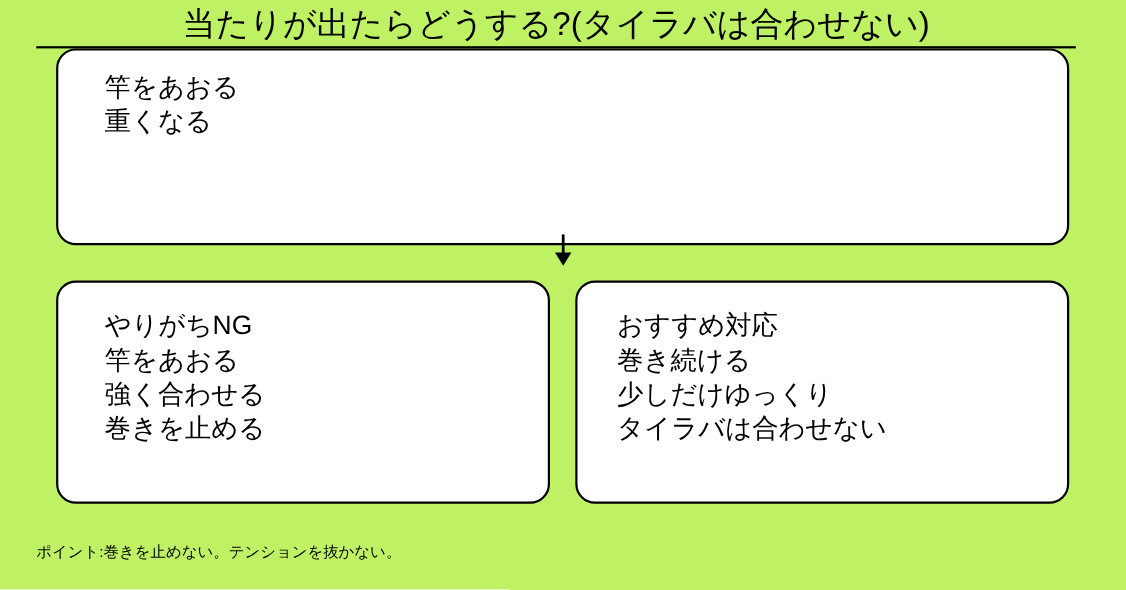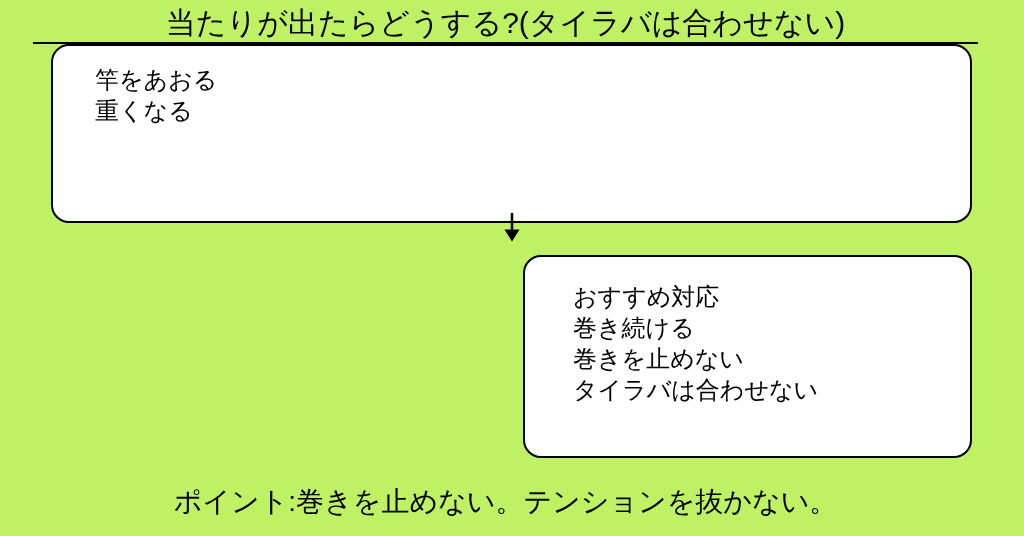--- a/index.html
+++ b/index.html
@@ -50,60 +50,65 @@
     top: 255px;
     width: 449px;
     height: 203px;
     padding: 24px 0 0 42px;
   }
   .box-right {
     left: 523px;
     top: 255px;
     width: 449px;
     height: 203px;
-    padding: 24px 0 0 48px;
+    padding: 24px 0 0 36px;
   }
   .arrow {
     position: absolute;
     left: 499px;
     top: 213px;
     width: 26px;
     height: 29px;
   }
   .footer {
     position: absolute;
     left: 33px;
     top: 488px;
     width: 945px;
-    font-size: 28px;
+    font-size: 14px;
     line-height: 27px;
-    text-align: center;
     white-space: nowrap;
   }
 </style>
 </head>
 <body>
 
 <div class="slide">
 
   <div class="title">当たりが出たらどうする?(タイラバは合わせない)</div>
 
   <div class="box box-top">
     <div>竿をあおる</div>
     <div>重くなる</div>
   </div>
 
   <svg class="arrow" viewBox="0 0 26 29" aria-hidden="true">
     <line x1="13" y1="0" x2="13" y2="18" stroke="#000000" stroke-width="2.5"></line>
     <polygon points="5.5,16.5 20.5,16.5 13,28.5" fill="#000000"></polygon>
   </svg>
 
+  <div class="box box-left">
+    <div>やりがちNG</div>
+    <div>竿をあおる</div>
+    <div>強く合わせる</div>
+    <div>巻きを止める</div>
+  </div>
 
   <div class="box box-right">
     <div>おすすめ対応</div>
     <div>巻き続ける</div>
-    <div>巻きを止めない</div>
+    <div>少しだけゆっくり</div>
     <div>タイラバは合わせない</div>
   </div>
 
   <div class="footer">ポイント:巻きを止めない。テンションを抜かない。</div>
 
 </div>
 
 </body></html>

